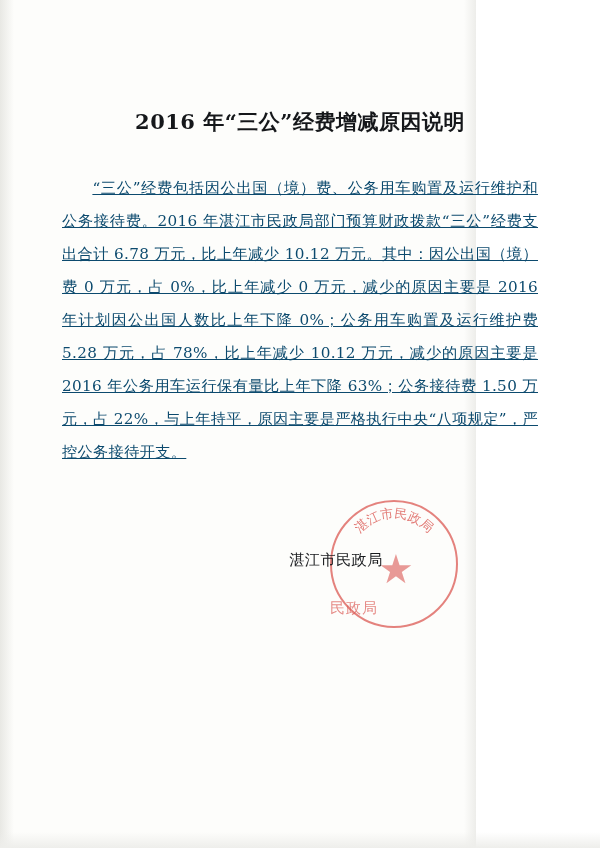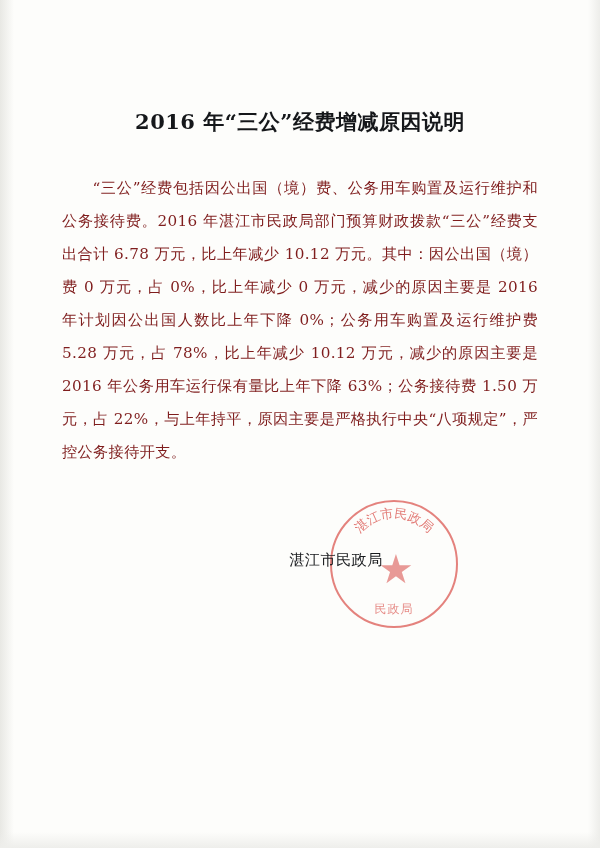--- a/index.html
+++ b/index.html
@@ -9,21 +9,21 @@
   body {
     width: 600px;
     height: 848px;
     background: #ffffff;
     font-family: "DejaVu Serif", "Liberation Serif", serif;
     overflow: hidden;
     position: relative;
   }
   .page {
     position: relative;
-    width: 600px;
+    width: 476px;
     height: 848px;
     background: #fdfdfb;
     box-sizing: border-box;
   }
   
   .scan-edge-left {
     position: absolute;
     left: 0; top: 0;
     width: 14px; height: 848px;
     background: linear-gradient(to right, #e8e8e4, rgba(255,255,255,0));
@@ -57,24 +57,25 @@
     font-family: "DejaVu Serif", "Liberation Serif", serif;
   }
 
   .body-text {
     position: absolute;
     top: 172px;
     left: 62px;
     width: 476px;
     font-size: 15.2px;
     line-height: 33px;
-    color: #7f1d1d;
+    color: #0c4a6e;
     text-align: justify;
     text-justify: inter-character;
     letter-spacing: 0.35px;
+    text-decoration: underline;
   }
   .body-text p {
     margin: 0;
     text-indent: 2em;
   }
 
   .signature {
     position: absolute;
     top: 545px;
     left: 0;
@@ -127,22 +128,21 @@
     fill: #d4352f;
     font-family: "DejaVu Serif", "Liberation Serif", serif;
     font-size: 13px;
     opacity: 0.8;
   }
   .seal .bottom-text {
     position: absolute;
     left: 0;
     bottom: 14px;
     width: 128px;
-    text-align: center;
-    font-size: 12px;
+    font-size: 15px;
     color: #d4352f;
     opacity: 0.7;
     letter-spacing: 1px;
   }
 </style>
 </head>
 <body>
 
 <div class="page">
 

